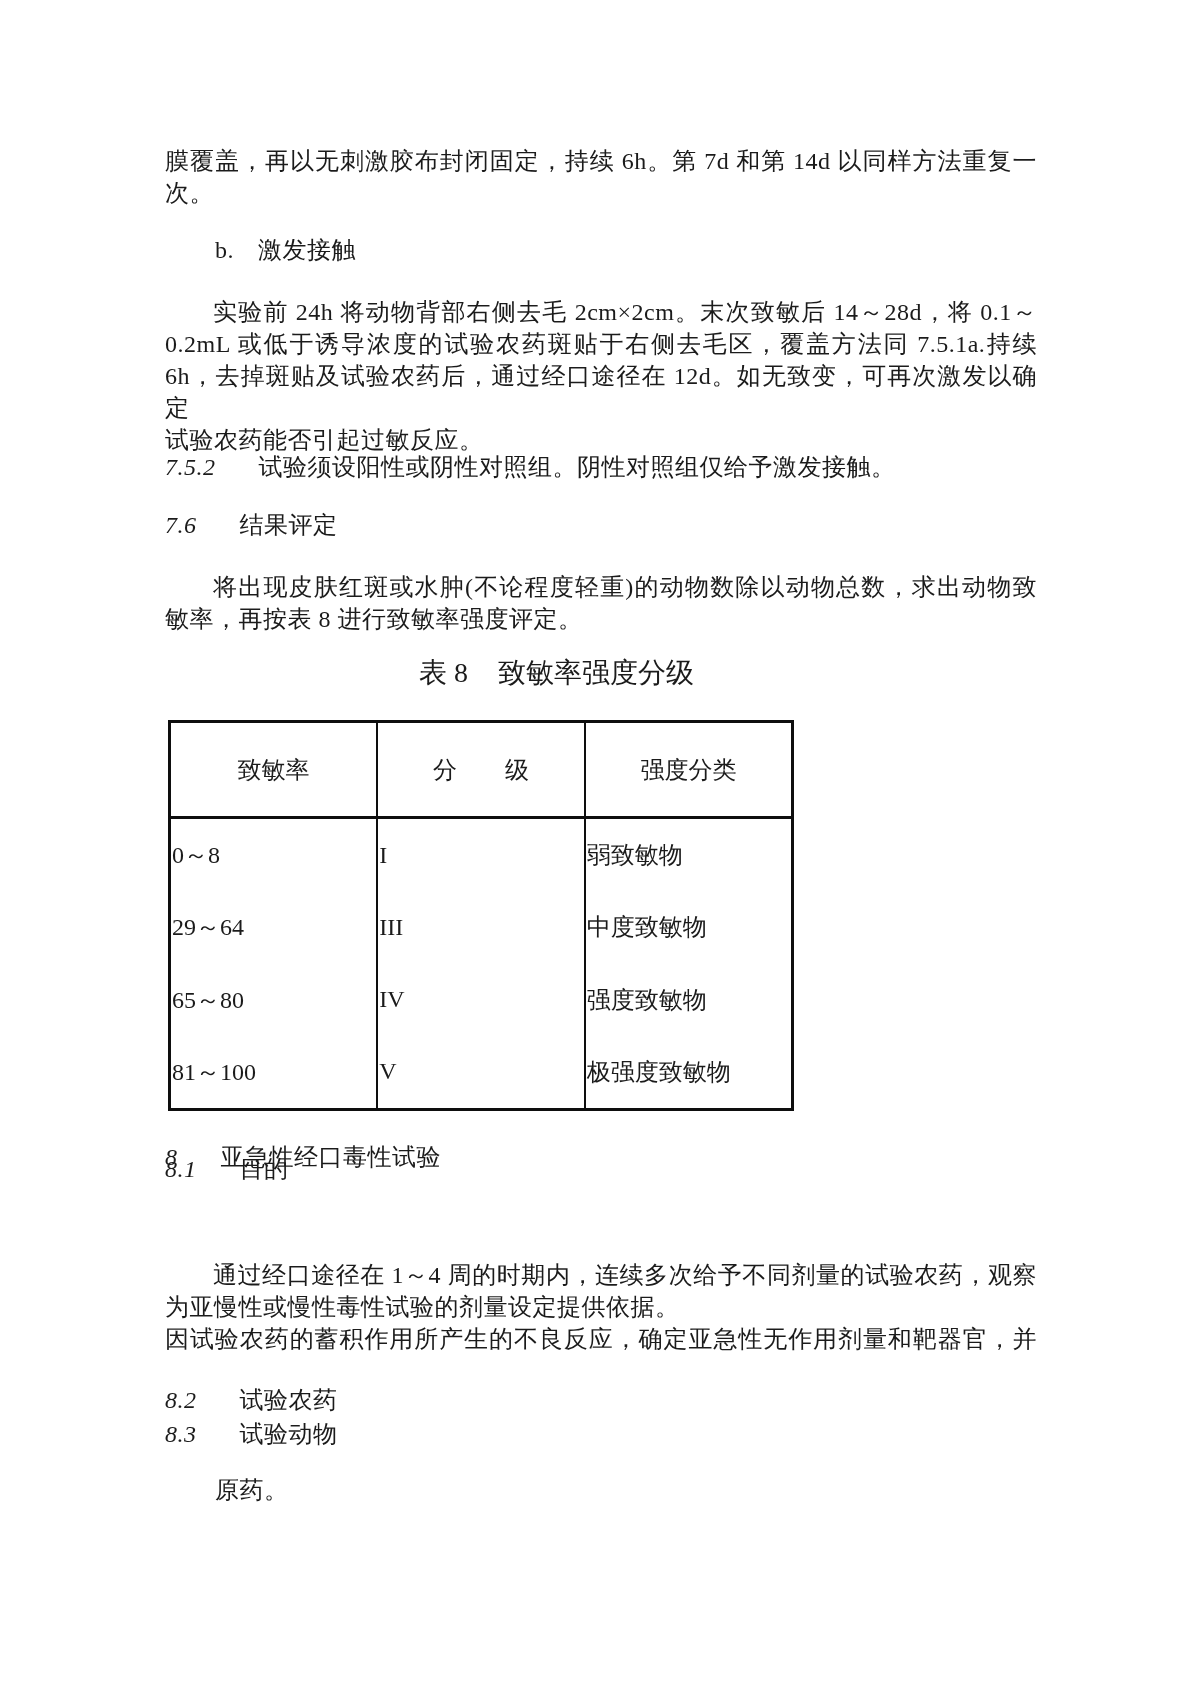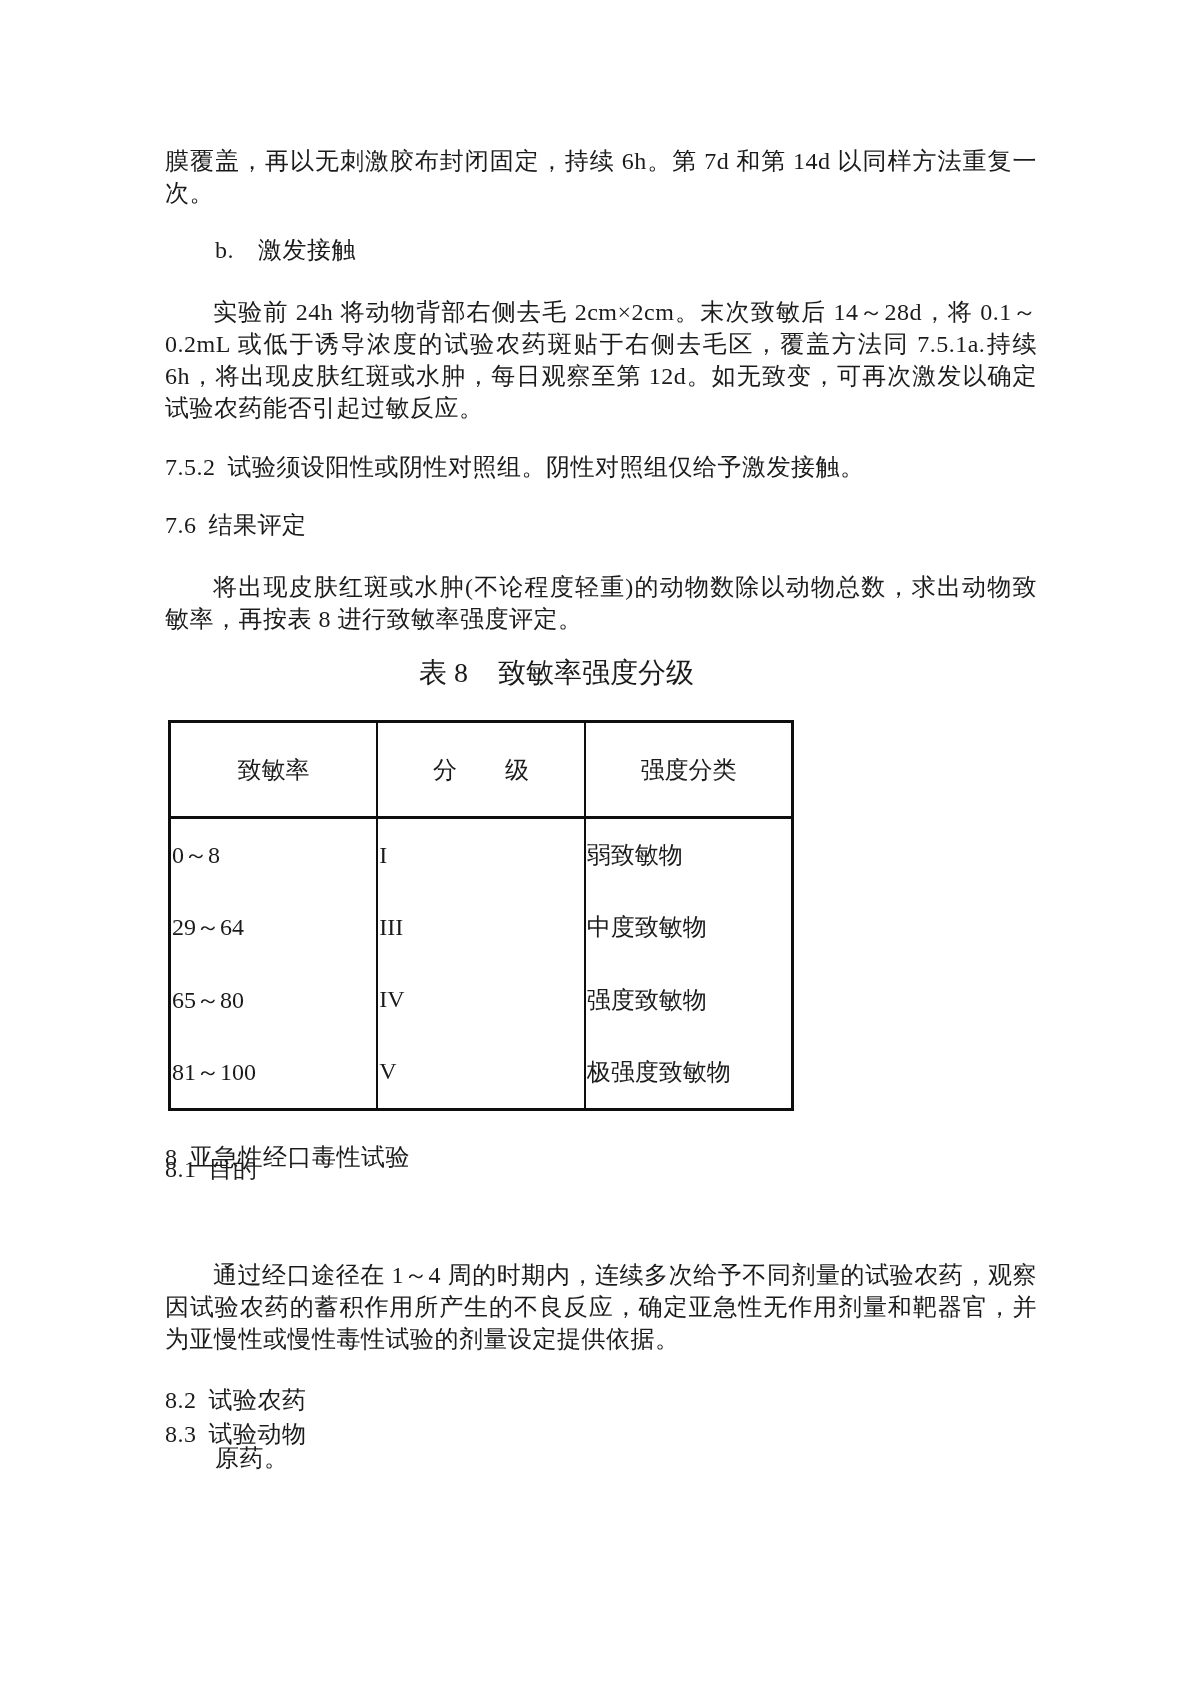--- a/index.html
+++ b/index.html
@@ -15,24 +15,24 @@
     position: absolute;
     left: 165px;
     width: 872px;
     font-size: 24px;
     line-height: 32px;
     letter-spacing: 0.5px;
   }
   .line { text-align: justify; text-align-last: justify; }
   .line.last { text-align-last: left; }
   .line.ind { padding-left: 48px; }
-  .heading .num { display: inline-block; margin-right: 12px; }
+  .heading .num { display: inline-block; margin-right: 43px; font-style: italic; }
   .item-b { padding-left: 50px; }
   .item-b .marker { display: inline-block; margin-right: 24px; }
-  .indent-only { padding-left: 50px; }
+  .indent-only { padding-left: 50px; margin-top: 32px; }
 
   .table-caption {
     position: absolute;
     left: 168px; top: 657px; width: 777px;
     font-size: 28px; line-height: 32px;
     text-align: center;
   }
   .table-caption .cap-label { display: inline-block; margin-right: 30px; }
 
   table.t8 {
@@ -73,21 +73,21 @@
       <div class="line last">次。</div>
     </div>
 
   <div class="block item-b" style="top:234px">
     <span class="marker">b.</span><span>激发接触</span>
   </div>
 
   <div class="block" style="top:296px">
       <div class="line ind">实验前 24h 将动物背部右侧去毛 2cm×2cm。末次致敏后 14～28d，将 0.1～</div>
       <div class="line">0.2mL 或低于诱导浓度的试验农药斑贴于右侧去毛区，覆盖方法同 7.5.1a.持续</div>
-      <div class="line">6h，将出现皮肤红斑或水肿，每日观察至第 12d。如无致变，可再次激发以确定</div>
+      <div class="line">6h，去掉斑贴及试验农药后，通过经口途径在 12d。如无致变，可再次激发以确定</div>
       <div class="line last">试验农药能否引起过敏反应。</div>
     </div>
 
   <div class="block heading" style="top:451px">
     <span class="num">7.5.2</span><span>试验须设阳性或阴性对照组。阴性对照组仅给予激发接触。</span>
   </div>
 
   <div class="block heading" style="top:509px">
     <span class="num">7.6</span><span>结果评定</span>
   </div>
@@ -136,22 +136,22 @@
   <div class="block heading" style="top:1141px">
     <span class="num">8</span><span>亚急性经口毒性试验</span>
   </div>
 
   <div class="block heading" style="top:1153px">
     <span class="num">8.1</span><span>目的</span>
   </div>
 
   <div class="block" style="top:1259px">
       <div class="line ind">通过经口途径在 1～4 周的时期内，连续多次给予不同剂量的试验农药，观察</div>
+      <div class="line last">为亚慢性或慢性毒性试验的剂量设定提供依据。</div>
       <div class="line">因试验农药的蓄积作用所产生的不良反应，确定亚急性无作用剂量和靶器官，并</div>
-      <div class="line last">为亚慢性或慢性毒性试验的剂量设定提供依据。</div>
     </div>
 
   <div class="block heading" style="top:1384px">
     <span class="num">8.2</span><span>试验农药</span>
   </div>
 
   <div class="block indent-only" style="top:1442px">
     <span>原药。</span>
   </div>
 

